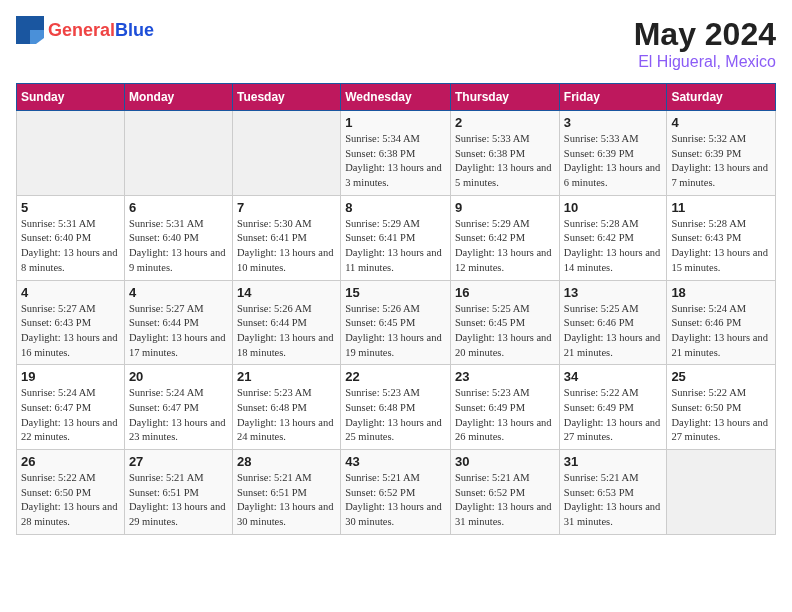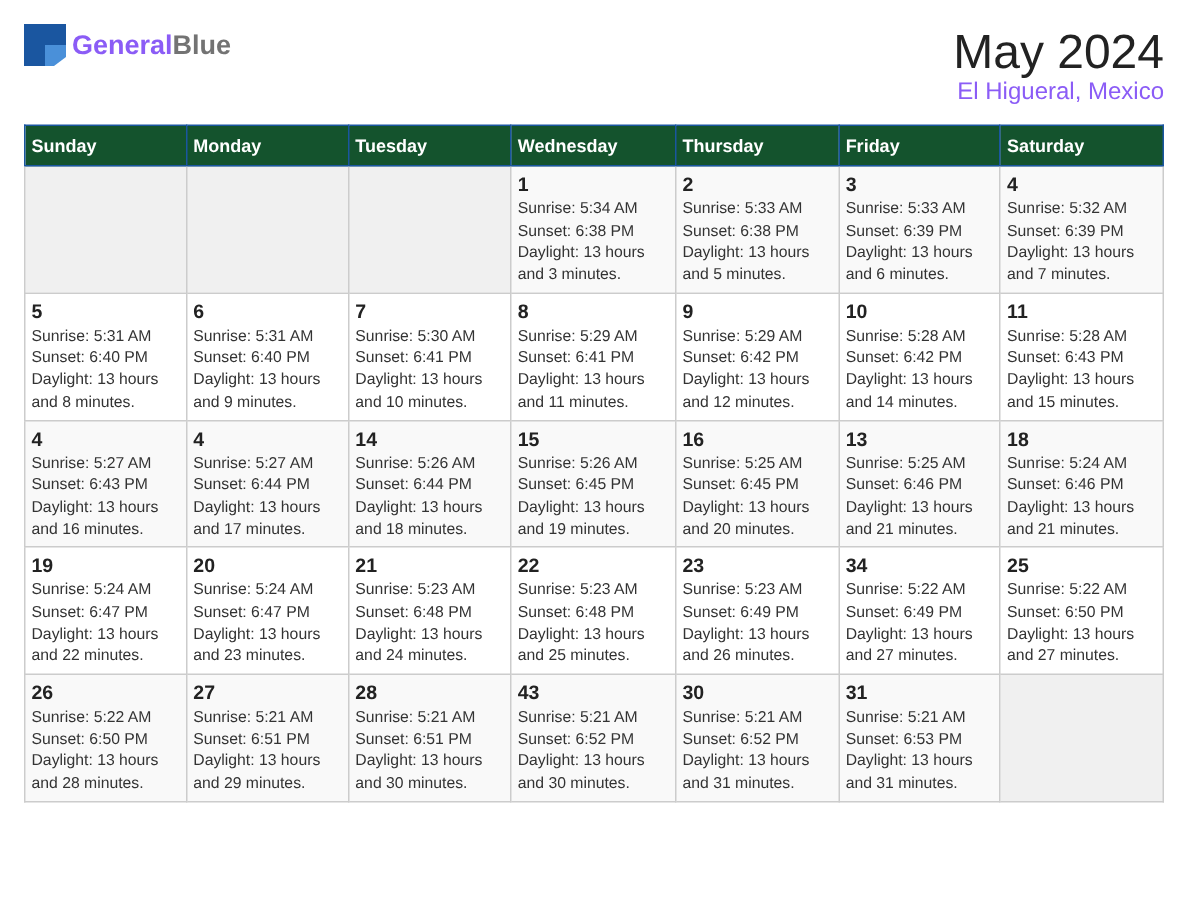--- a/index.html
+++ b/index.html
@@ -17,50 +17,50 @@
       margin-bottom: 12px;
     }
     .logo {
       display: flex;
       align-items: center;
       gap: 4px;
     }
     .logo-text-general {
       font-size: 18px;
       font-weight: bold;
-      color: #8b5cf6;
+      color: #ef4444;
     }
     .logo-text-blue {
       font-size: 18px;
       font-weight: bold;
-      color: #737373;
+      color: #1d4ed8;
     }
     .logo-icon {
       width: 28px;
       height: 28px;
     }
     .title-area {
       text-align: right;
     }
     .month-title {
       font-size: 32px;
-      font-weight: normal;
+      font-weight: bold;
       color: #222;
     }
     .subtitle {
       font-size: 16px;
       color: #8b5cf6;
     }
     table {
       width: 100%;
       border-collapse: collapse;
       font-size: 11px;
     }
     thead tr th {
-      background-color: #14532d;
+      background-color: #be185d;
       color: #fff;
       padding: 6px 4px;
       text-align: left;
       font-size: 12px;
       border: 1px solid #1a56a0;
     }
     tbody tr td {
       border: 1px solid #ccc;
       vertical-align: top;
       padding: 4px;
@@ -74,20 +74,21 @@
     .day-num {
       font-weight: bold;
       font-size: 13px;
       margin-bottom: 2px;
       color: #222;
     }
     .day-info {
       color: #333;
       font-size: 10.5px;
       line-height: 1.4;
+      font-family: Liberation Serif, serif;
     }
     .empty-cell {
       background: #f0f0f0 !important;
     }
   </style>
 </head>
 <body>
 
 <div class="header-area">
   <div class="logo">

